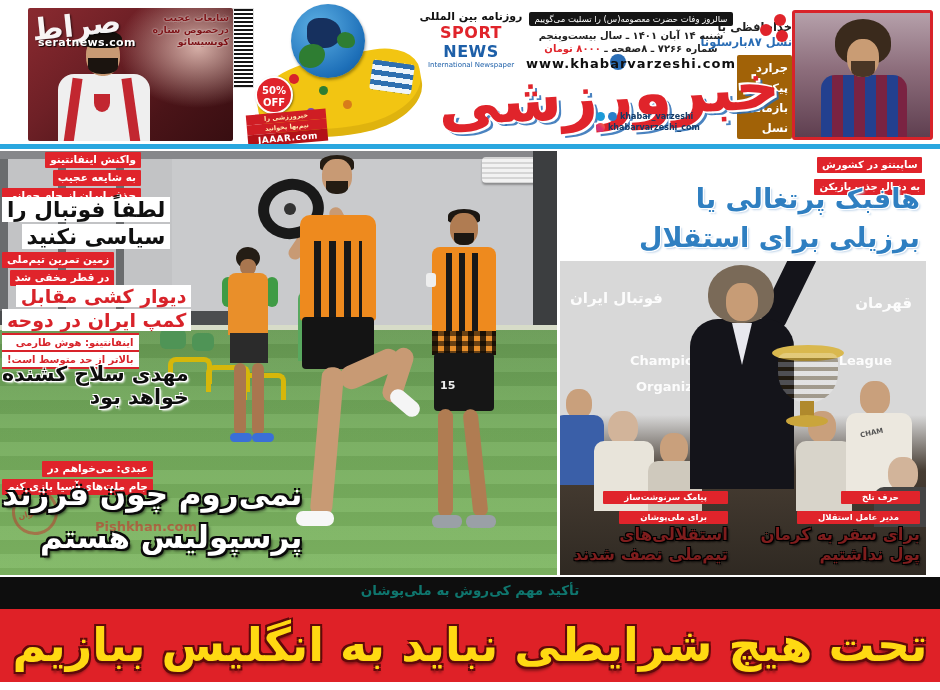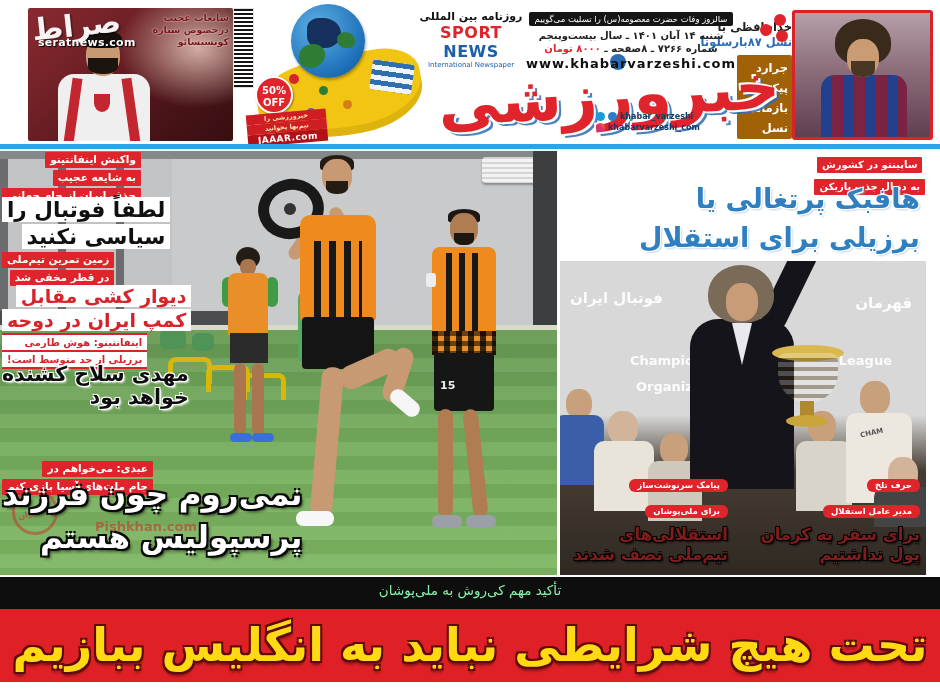--- a/index.html
+++ b/index.html
@@ -187,29 +187,29 @@
   .tr-rim{left:212px;top:84px;width:72px;height:16px;background:#d9b84e;border-radius:50%;}
   .tr-bowl{left:218px;top:92px;width:60px;height:50px;border-radius:8px 8px 30px 30px;
      background:linear-gradient(180deg,#e3c05a,#9c7a24);
      background-image:repeating-linear-gradient(180deg,rgba(255,255,255,.25) 0 5px,rgba(60,40,0,.35) 5px 9px);}
   .tr-stem{left:240px;top:140px;width:14px;height:16px;background:#b0892c;}
   .tr-base{left:226px;top:154px;width:42px;height:12px;background:#caa53b;border-radius:50%;}
   .cr-head{position:absolute;border-radius:45%;background:#c9a07c;}
   .cr-body{position:absolute;border-radius:10px 10px 0 0;}
   .cham-t{position:absolute;color:#555;font-size:7px;font-weight:bold;transform:rotate(-12deg);}
   .cap{position:absolute;bottom:10px;text-align:right;z-index:5;}
-  .cap .strip-red{display:inline-block;font-size:8.5px;line-height:11px;padding:1px 8px;margin-bottom:7px;border-radius:6px;}
+  .cap .strip-red{display:inline-block;font-size:8.5px;line-height:11px;padding:1px 21px;margin-bottom:1px;}
   .cap-h{color:#7f1d1d;font-size:16.5px;font-weight:bold;line-height:20px;white-space:nowrap;
      text-shadow:1px 1px 0 #000,-1px -1px 0 #000,1px -1px 0 #000,-1px 1px 0 #000,2px 2px 2px rgba(0,0,0,.7);}
   .cap-left{left:18px;width:150px;}
   .cap-right{right:6px;width:150px;}
   .cap-kicks{text-align:right;}
   
-  .bottom-kicker{left:0;top:577px;width:940px;height:30px;background:#0e0e0e;color:#86efac;
-     text-align:center;font-size:13.5px;font-weight:normal;line-height:26px;}
+  .bottom-kicker{left:0;top:577px;width:940px;height:30px;background:#0e0e0e;color:#0f766e;
+     text-align:center;font-size:13.5px;font-weight:bold;line-height:26px;}
   .banner{left:0;top:607px;width:940px;height:75px;background:#df2127;border-top:2px solid #0e0e0e;
      box-sizing:border-box;text-align:center;}
   .banner-text{color:#ffd912;font-size:46px;font-weight:900;line-height:72px;white-space:nowrap;
      text-shadow:2px 2px 0 #5f0a0a,-2px -2px 0 #5f0a0a,2px -2px 0 #5f0a0a,-2px 2px 0 #5f0a0a,0 4px 3px rgba(0,0,0,.45);}
 </style>
 </head>
 <body>
 
 <div class="page">
 
@@ -387,21 +387,21 @@
       <div class="strip-red">زمین تمرین تیم‌ملی</div>
       <div class="strip-red">در قطر مخفی شد</div>
     </div>
     <div class="abs ov" style="top:134px;">
       <div class="strip-white h-red">دیوار کشی مقابل</div>
       <div class="strip-white h-red">کمپ ایران در دوحه</div>
     </div>
     <div class="abs ov" style="top:182px;">
       <div class="box-redline">
         <div>اینفانتینو: هوش طارمی</div>
-        <div>برزیلی از حد متوسط است!</div>
+        <div>بالاتر از حد متوسط است!</div>
       </div>
     </div>
     <div class="abs ov" style="top:212px;">
       <div class="h-outwhite">مهدی سلاح کشنده</div>
       <div class="h-outwhite">خواهد بود</div>
     </div>
     <div class="abs ov" style="top:288px;margin-top:22px;">
       <div class="strip-red">عبدی: می‌خواهم در</div>
       <div class="strip-red">جام ملت‌های آسیا بازی کنم</div>
     </div>

